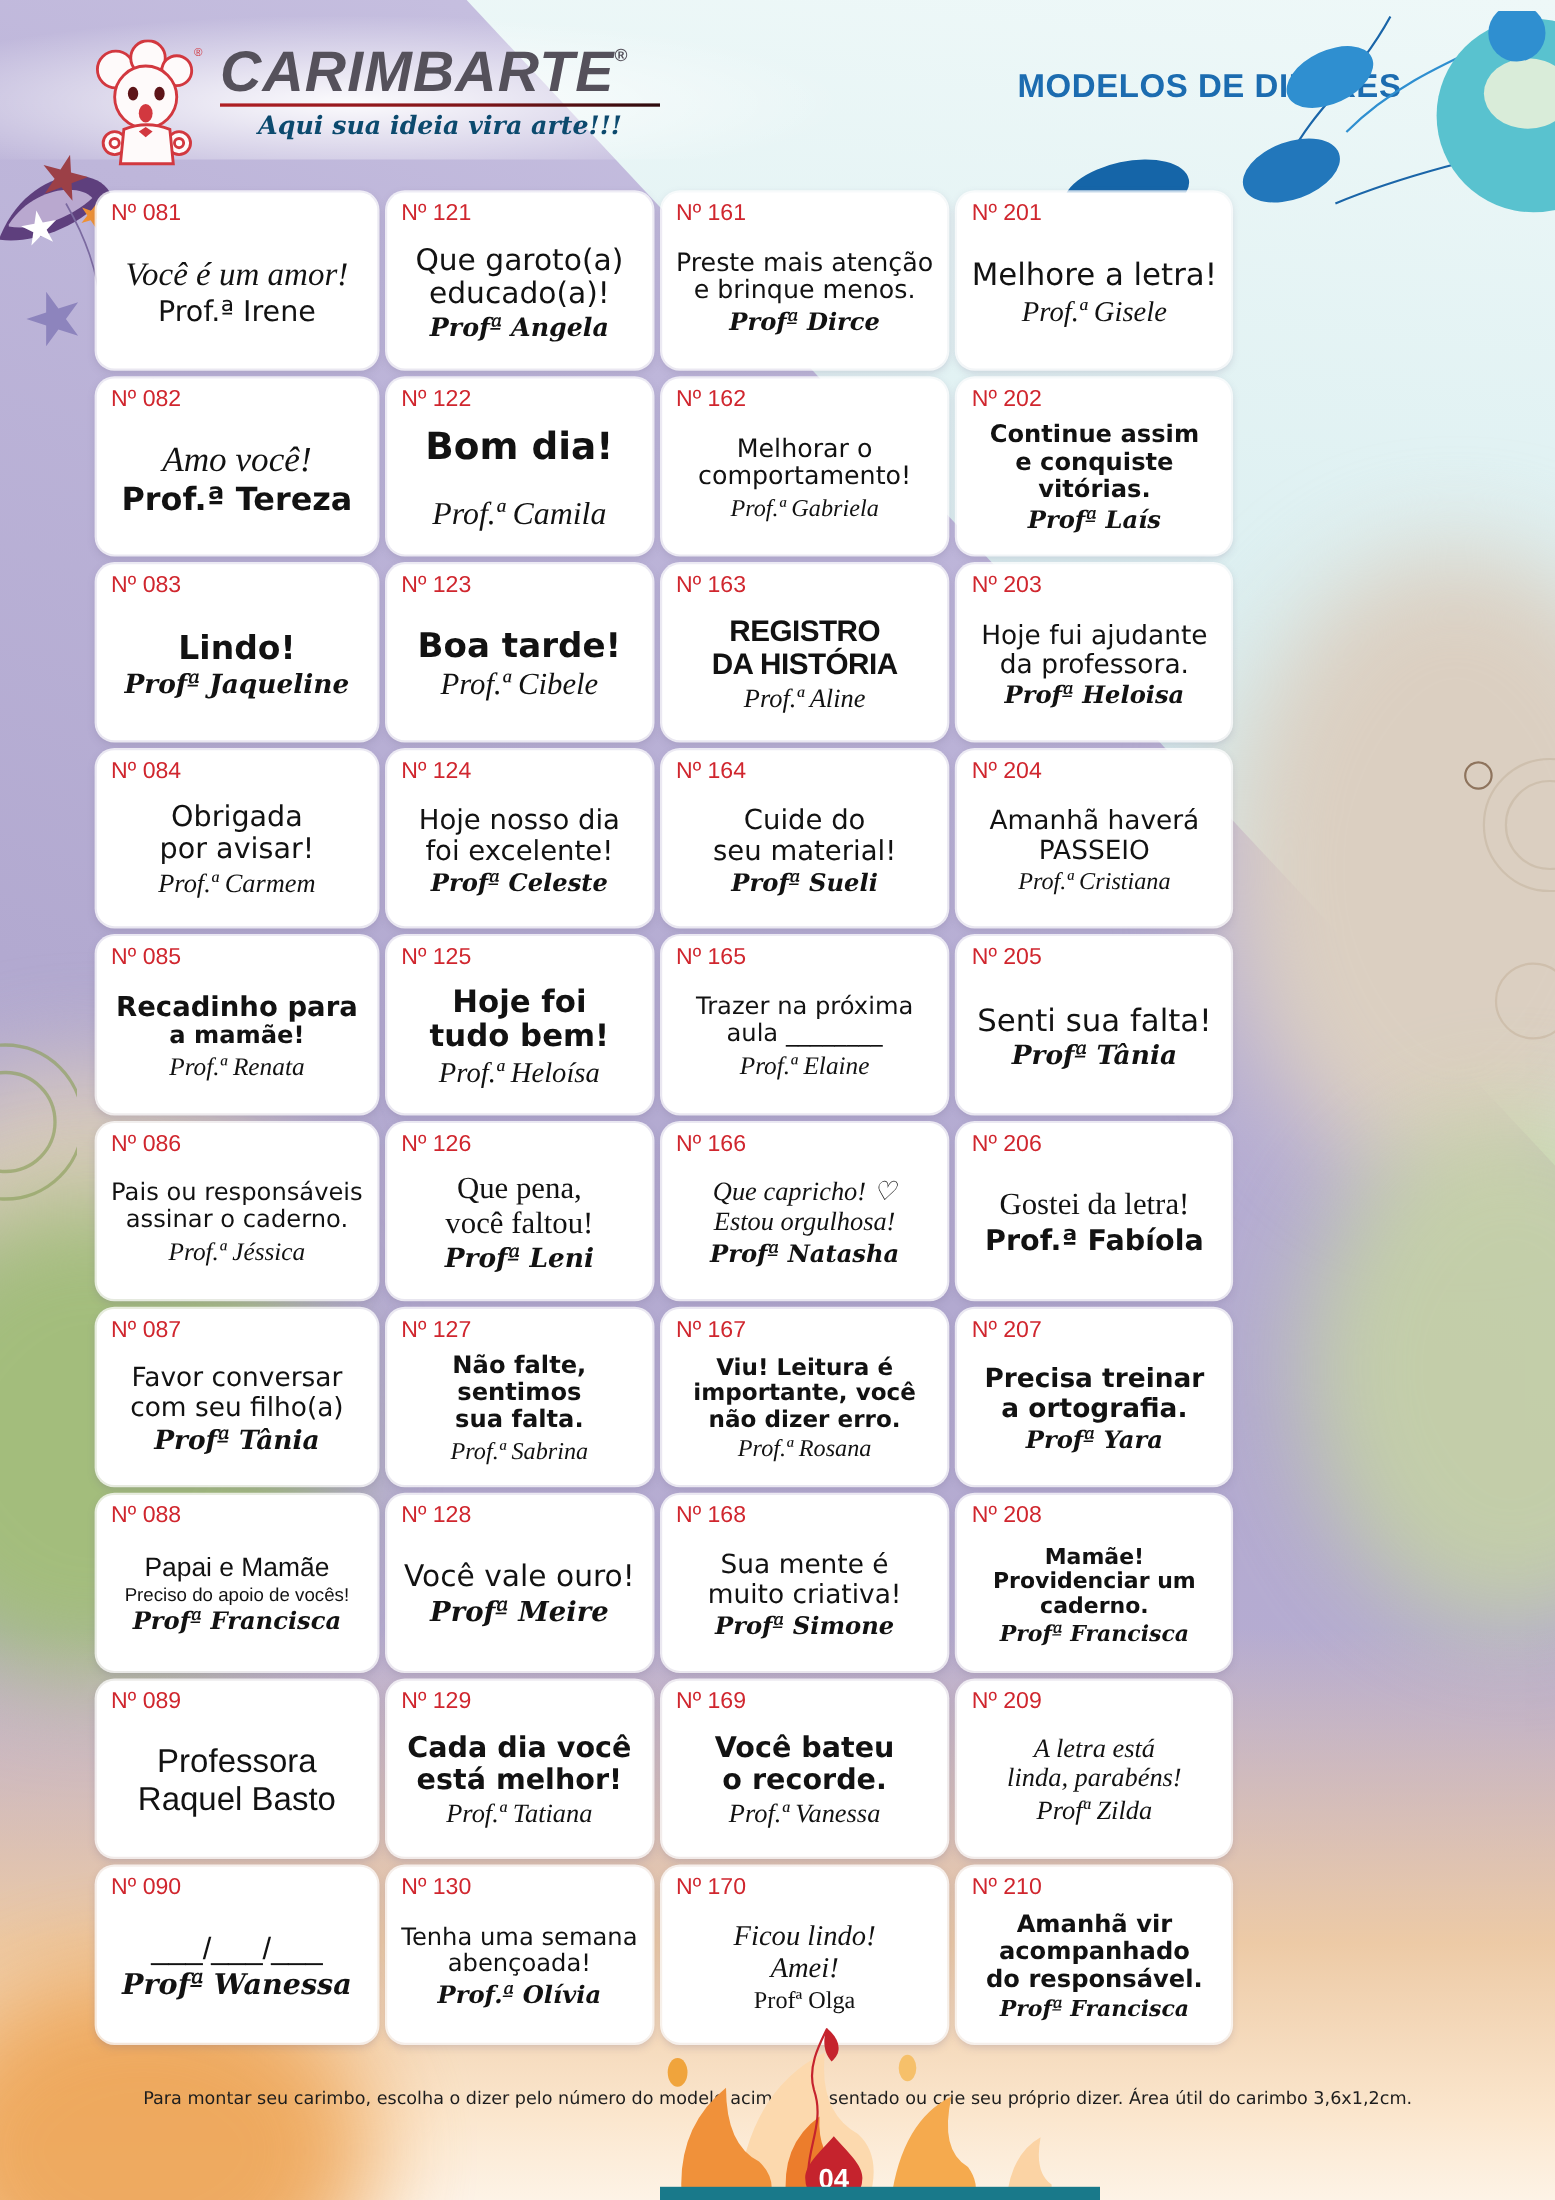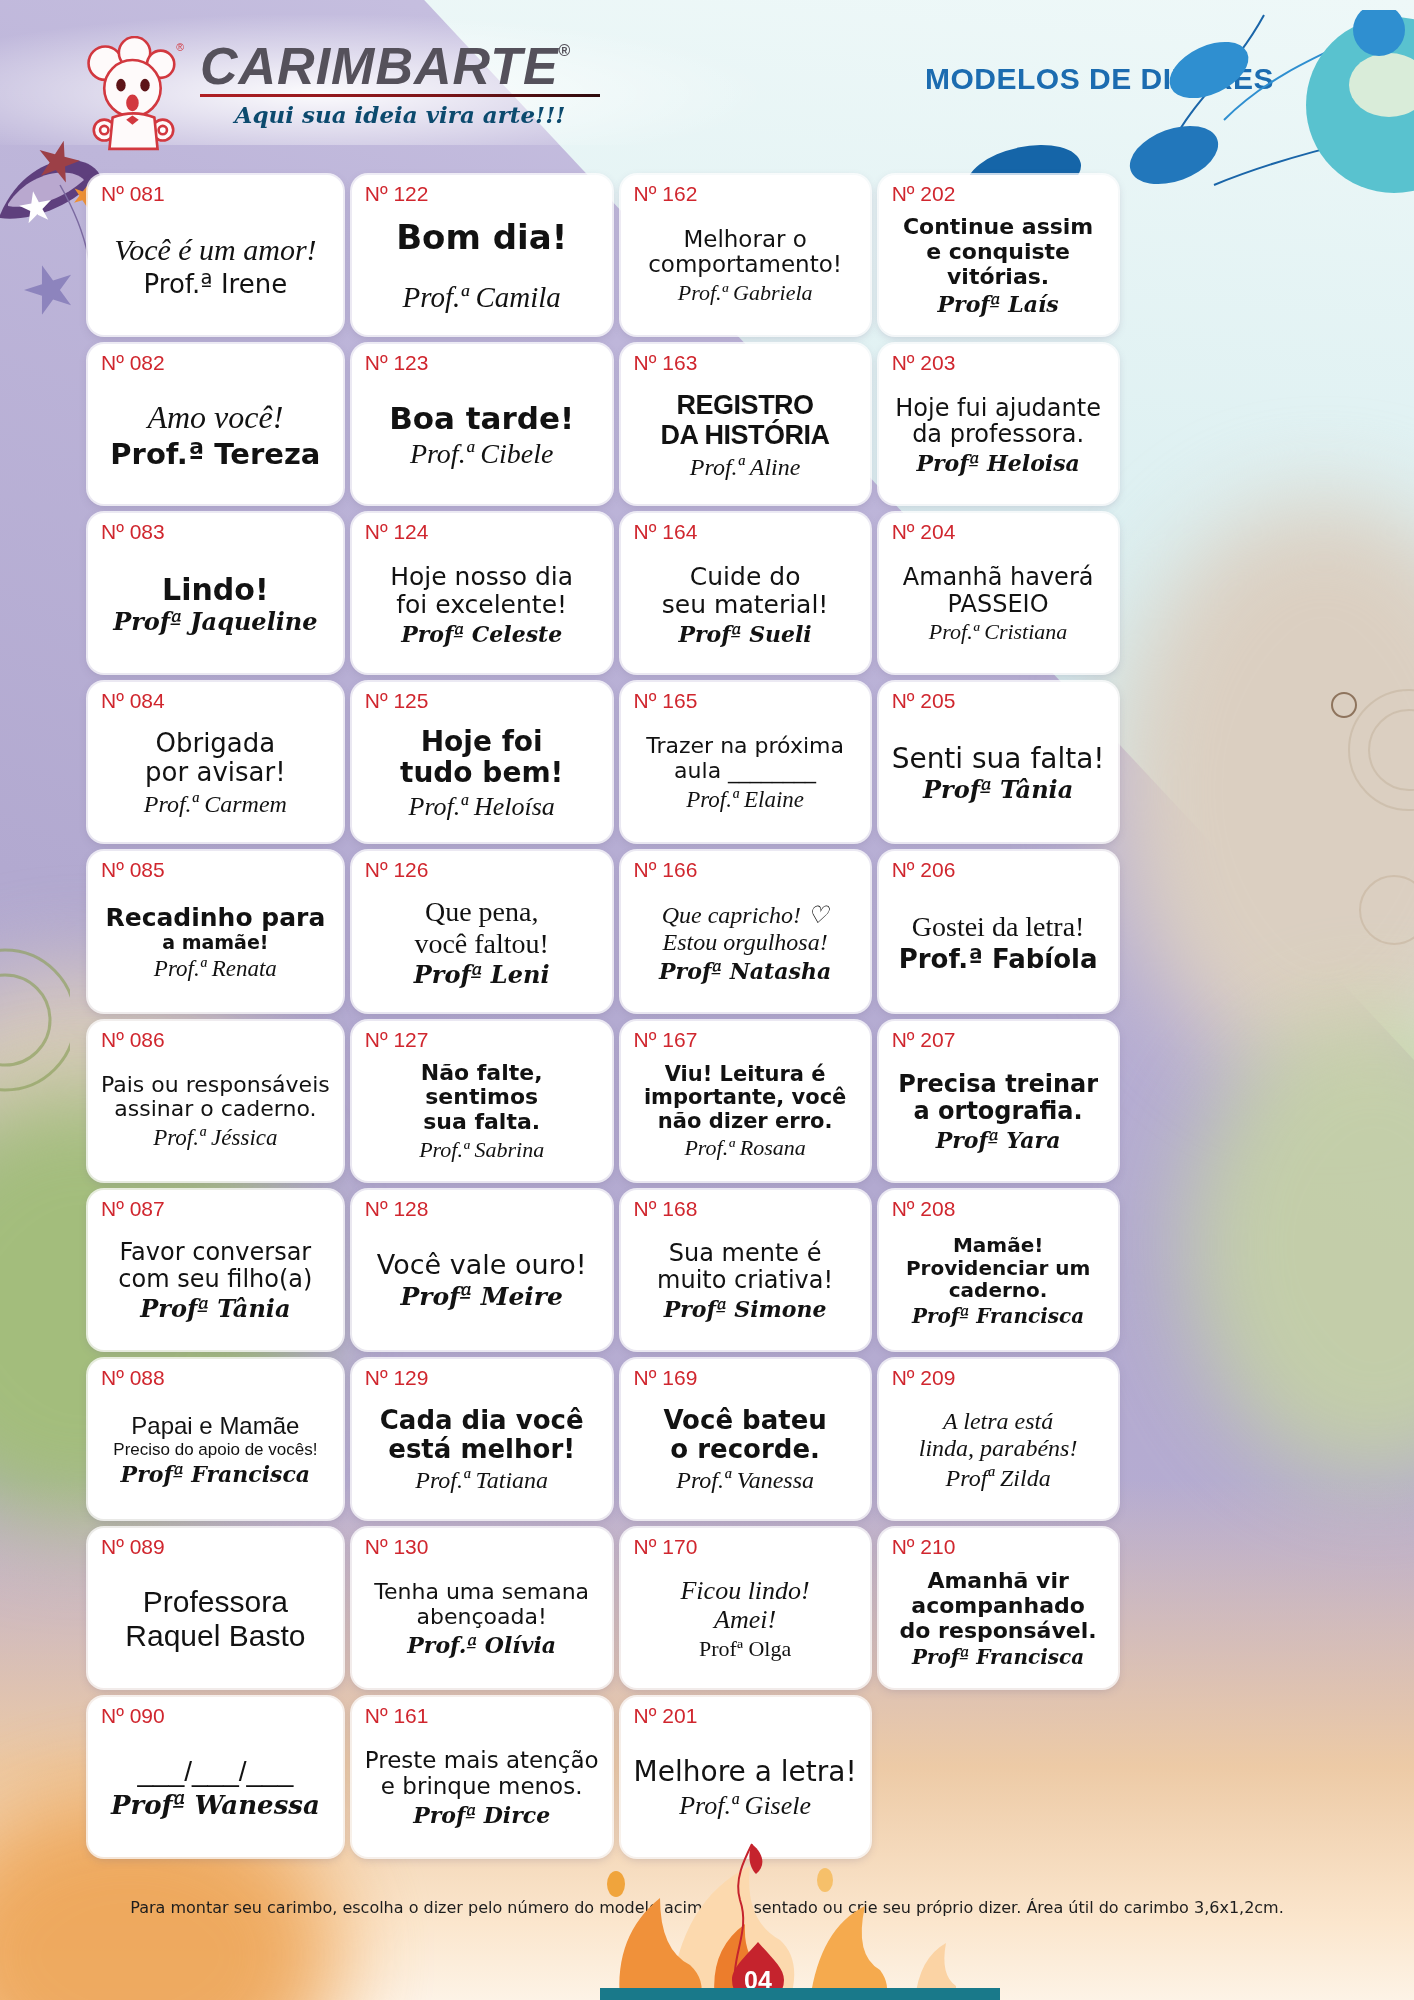--- a/index.html
+++ b/index.html
@@ -169,21 +169,21 @@
         <div class="body">
           <div class="line s-comic" style="font-size: 26px;">Obrigada</div>
           <div class="line s-comic" style="font-size: 26px;">por avisar!</div>
           <div class="prof s-serif-italic" style="font-size: 24px;">Prof.ª Carmem</div>
         </div>
       </div>
       <div class="card">
         <div class="num">Nº 085</div>
         <div class="body">
           <div class="line s-comic-bold" style="font-size: 25px;">Recadinho para</div>
-          <div class="line s-comic-bold" style="font-size: 19px;">a mamãe!</div>
+          <div class="line s-comic-bold" style="font-size: 22px;">a mamãe!</div>
           <div class="prof s-serif-italic" style="font-size: 23px;">Prof.ª Renata</div>
         </div>
       </div>
       <div class="card">
         <div class="num">Nº 086</div>
         <div class="body">
           <div class="line s-comic" style="font-size: 22px;">Pais ou responsáveis</div>
           <div class="line s-comic" style="font-size: 22px;">assinar o caderno.</div>
           <div class="prof s-serif-italic" style="font-size: 23px;">Prof.ª Jéssica</div>
         </div>
@@ -209,20 +209,28 @@
         <div class="body">
           <div class="line s-sans" style="font-size: 30px;">Professora</div>
           <div class="line s-sans" style="font-size: 30px;">Raquel Basto</div>
         </div>
       </div>
       <div class="card">
         <div class="num">Nº 090</div>
         <div class="body">
           <div class="line s-sans" style="font-size: 28px;">___/___/___</div>
           <div class="prof s-script" style="font-size: 26px;">Profª Wanessa</div>
+        </div>
+      </div>
+      <div class="card">
+        <div class="num">Nº 121</div>
+        <div class="body">
+          <div class="line s-comic" style="font-size: 27px;">Que garoto(a)</div>
+          <div class="line s-comic" style="font-size: 27px;">educado(a)!</div>
+          <div class="prof s-script" style="font-size: 23px;">Profª Angela</div>
         </div>
       </div>
       <div class="card">
         <div class="num">Nº 122</div>
         <div class="body">
           <div class="line s-comic-bold" style="font-size: 34px;">Bom dia!</div>
           <div class="prof s-serif-italic" style="font-size: 29px; margin-top: 25px;">Prof.ª Camila</div>
         </div>
       </div>
       <div class="card">

